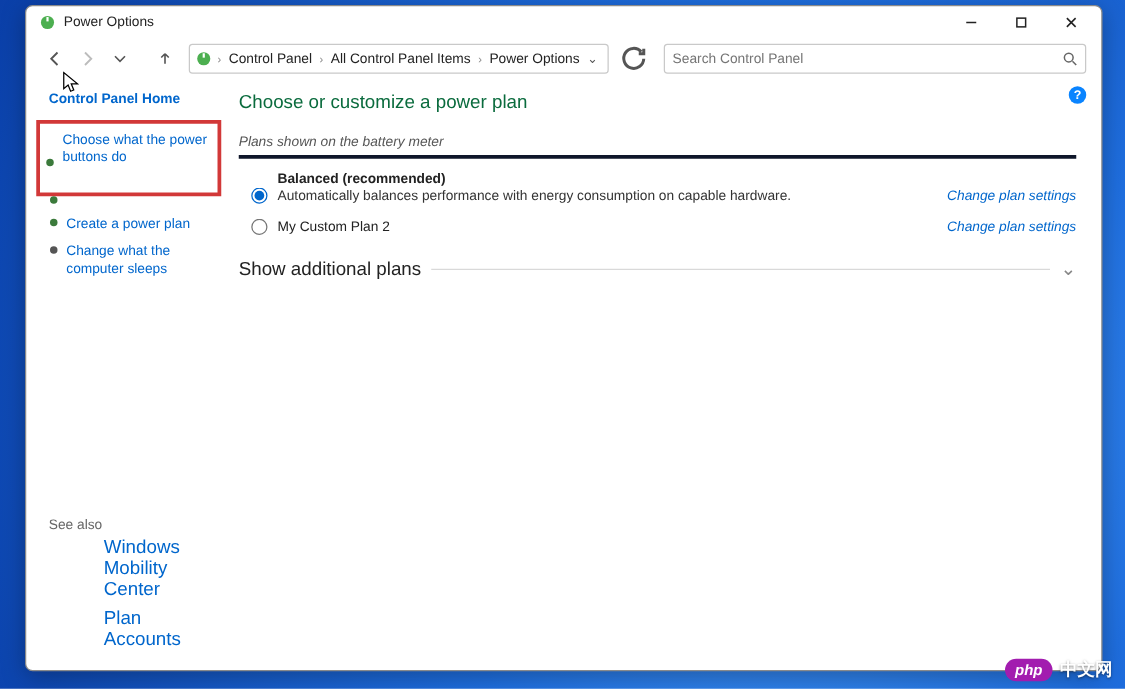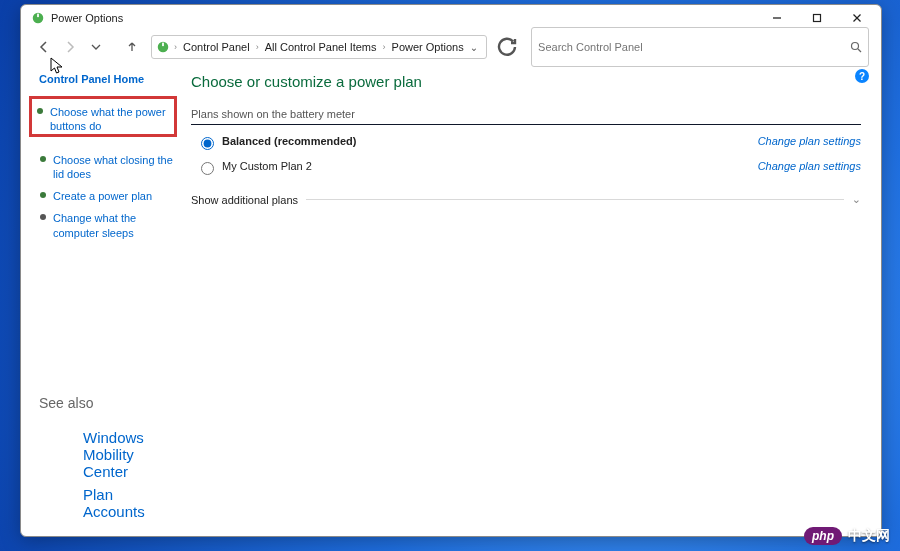--- a/index.html
+++ b/index.html
@@ -23,53 +23,53 @@
   
   .navrow { height: 32px; display:flex; align-items:center; padding: 0 12px; gap:4px; }
   .navbtn { width:22px; height:22px; display:flex; align-items:center; justify-content:center; color:#555; border-radius:3px; }
   .navbtn.disabled { color:#bcbcbc; }
   .navbtn svg { width:12px; height:12px; }
   .addr { flex:0 0 auto; display:flex; align-items:center; height:24px; border:1px solid #c9c9c9; border-radius:3px; min-width:310px; padding:0 4px; margin-left:4px; }
   .addr .crumb { font-size:11px; color:#222; padding:0 4px; white-space:nowrap; }
   .addr .sep { color:#888; font-size:9px; padding:0 2px; }
   .addr .spacer { flex:1; }
   .refresh { width:24px; height:24px; display:flex; align-items:center; justify-content:center; color:#555; margin-left:4px; }
-  .search { flex:1; margin-left:8px; height:40px; border:1px solid #c9c9c9; border-radius:3px; display:flex; align-items:center; padding:0 6px; }
+  .search { flex:1; margin-left:8px; height:24px; border:1px solid #c9c9c9; border-radius:3px; display:flex; align-items:center; padding:0 6px; }
   .search input { border:none; outline:none; font-size:11px; flex:1; background:transparent; }
   .search .sicon { color:#666; }
   
   .body { flex:1; display:flex; overflow:hidden; position:relative; }
   .sidebar { width:160px; padding:10px 8px 10px 18px; font-size:11px; display:flex; flex-direction:column; }
   .sidebar .home { color:#0066cc; margin-bottom:12px;font-weight:bold; }
   .sidebar .item { display:flex; align-items:flex-start; gap:6px; margin-bottom:8px; line-height:1.3; }
   .sidebar .item .bullet { width:8px; height:8px; flex-shrink:0; margin-top:2px; }
   .sidebar .item .txt { color:#0066cc; }
-  .sidebar .highlight { border:3px solid #d23838; padding:6px 4px 0 4px; margin:-1px -4px 20px -10px; }
-  .sidebar .seealso { margin-top:auto; color:#666; font-size:14px; margin-bottom:18px; }
+  .sidebar .highlight { border:3px solid #d23838; padding:6px 4px 20px 4px; margin:-1px -4px 1px -10px;align-items:flex-end; }
+  .sidebar .seealso { margin-top:auto; color:#666; font-size:11px; margin-bottom:3px; }
   .sidebar .bottomlink { color:#0066cc; font-size:15px; margin-bottom:6px;margin-left:44px; }
   .content { flex:1; padding:10px 20px 10px 10px; font-size:11px; color:#222; position:relative; }
   .content h1 { font-weight:400; color:#0a6b3d; font-size:15px; margin-bottom:6px; }
   .content .desc { font-size:11px; line-height:1.4; }
   .content .desc a { color:#0066cc; text-decoration:underline; }
-  .meter-label { font-size:11px; color:#555; margin-top:18px; border-bottom:1px solid #0f172a; padding-bottom:4px; }
-  .plan { display:flex; align-items:flex-start; margin-top:10px; }
+  .meter-label { font-size:11px; color:#555; margin-top:18px; border-bottom:3px solid #0f172a; padding-bottom:4px;font-style:italic; }
+  .plan { display:flex; align-items:flex-end; margin-top:10px; }
   .plan input[type=radio]{ margin:2px 8px 0 10px; accent-color:#0066cc; }
   .plan .plabel { font-size:11px; }
   .plan .plabel .name { font-weight:600; color:#222; }
   .plan .plabel .sub { font-size:11px; color:#333; margin-top:2px; }
   .plan .settings { margin-left:auto; color:#0066cc; font-size:11px;font-style:italic; }
-  .expand { display:flex; align-items:center; margin-top:18px; font-size:11px; color:#222; }
+  .expand { display:flex; align-items:center; margin-top:18px; font-size:15px; color:#222; }
   .expand .line { flex:1; border-bottom:1px solid #d9d9d9; margin:0 8px; }
   .expand .chev { color:#888; }
   .help-badge { position:absolute; right:12px; top:6px; width:14px; height:14px; border-radius:50%; background:#0a84ff; color:#fff; font-size:10px; display:flex; align-items:center; justify-content:center; font-weight:bold; }
   
   .cursor { position:absolute; left:50px; top:57px; width:14px; height:18px; pointer-events:none; }
   
   .watermark { position:absolute; right:10px; bottom:6px; display:flex; align-items:center; gap:6px; }
-  .watermark .ph { background:#701a75; color:#fff; font-weight:700; font-size:12px; padding:2px 8px; border-radius:12px; font-style:italic; }
+  .watermark .ph { background:#a21caf; color:#fff; font-weight:700; font-size:12px; padding:2px 8px; border-radius:12px; font-style:italic; }
   .watermark .txt { color:#fff; font-size:14px; font-weight:600; text-shadow:0 1px 2px rgba(0,0,0,.5); }
 </style>
 </head>
 <body>
 
 <div class="window">
 
   <div class="titlebar">
     <svg class="app-icon" viewBox="0 0 16 16">
       <circle cx="8" cy="8" r="6" fill="#4caf50"></circle>
@@ -153,21 +153,20 @@
         <svg class="bullet" viewBox="0 0 8 8">
             <circle cx="4" cy="4" r="3" fill="#3b7a3b"></circle>
           </svg>
         <span class="txt">Choose what the power buttons do</span>
       </div>
 
       <div class="item" style="margin-top:-4px">
         <svg class="bullet" viewBox="0 0 8 8">
             <circle cx="4" cy="4" r="3" fill="#3b7a3b"></circle>
           </svg>
-        <span class="txt">Choose what closing the lid does</span>
       </div>
 
       <div class="item">
         <svg class="bullet" viewBox="0 0 8 8">
             <circle cx="4" cy="4" r="3" fill="#3b7a3b"></circle>
           </svg>
         <span class="txt">Create a power plan</span>
       </div>
 
 
@@ -186,20 +185,21 @@
     <div class="content">
       <div class="help-badge">?</div>
       <h1>Choose or customize a power plan</h1>
 
       <div class="meter-label">Plans shown on the battery meter</div>
 
       <div class="plan">
         <input type="radio" checked="" style="">
         <div class="plabel">
           <div class="name">Balanced (recommended)</div>
+          <div class="sub">Automatically balances performance with energy consumption on capable hardware.</div>
         </div>
         <a class="settings">Change plan settings</a>
       </div>
 
       <div class="plan">
         <input type="radio" style="">
         <div class="plabel">
           <div class="name" style="font-weight:400">My Custom Plan 2</div>
         </div>
         <a class="settings">Change plan settings</a>

